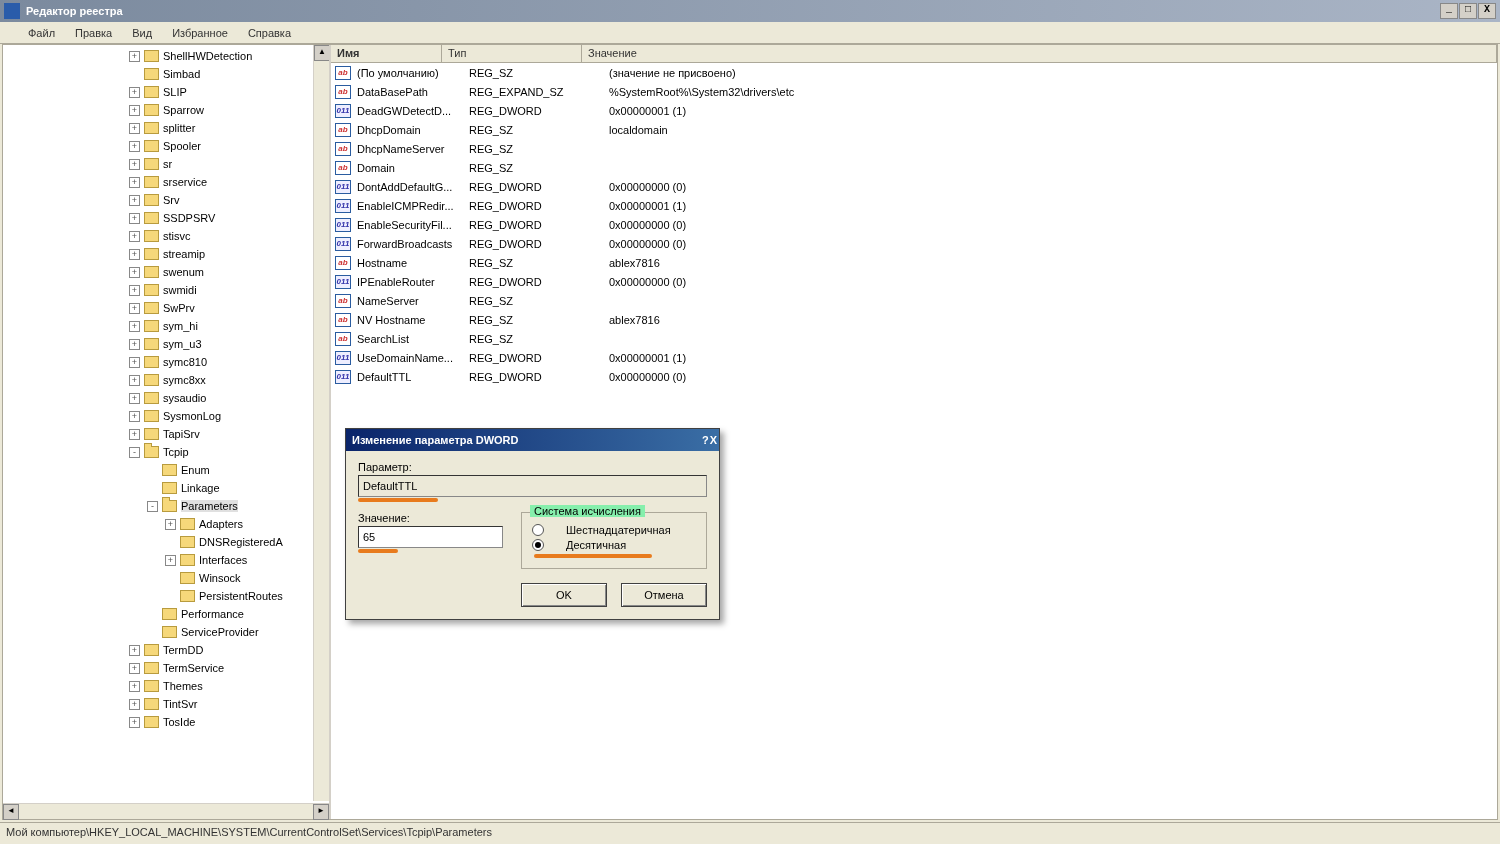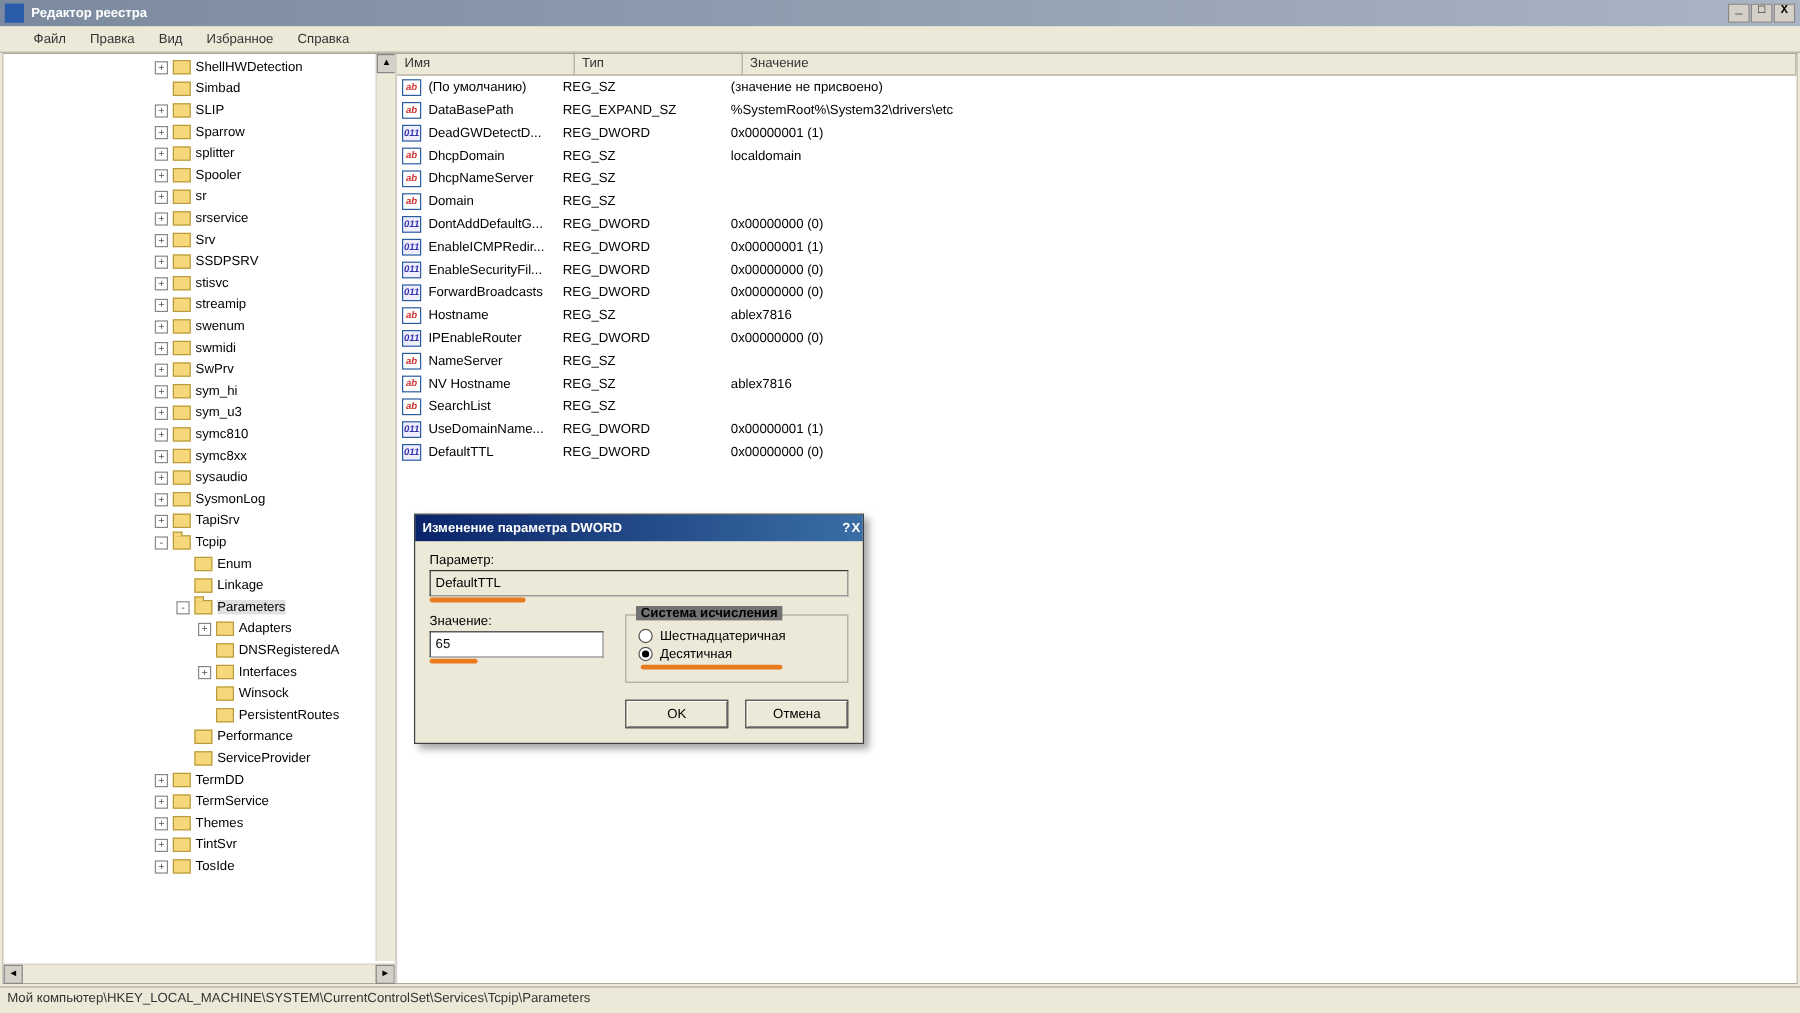--- a/index.html
+++ b/index.html
@@ -140,21 +140,21 @@
     display: flex;
     height: 18px;
     background: #ece9d8;
     border-bottom: 1px solid #aca899;
   }
   .list-header .col {
     border-right: 1px solid #aca899;
     padding: 2px 6px;
     color:#333;
   }
-  .col-name { width: 148px; }
+  .col-name { width: 111px; font-weight: bold; }
   .col-type { width: 140px; }
   .col-val  { flex: 1; }
   .list-body { }
   .list-row {
     display: flex;
     align-items: center;
     height: 19px;
   }
   .val-icon {
     width: 16px; height: 14px;
@@ -206,23 +206,23 @@
   .dlg-row2 { display:flex; gap:18px; margin-top:10px; }
   .dlg-left { flex:0 0 145px; }
   .fieldset {
     flex:1;
     border:1px solid #aca899;
     padding: 8px 10px 10px;
     position:relative;
   }
   .fieldset .legend {
     position:absolute; top:-8px; left:8px;
-    background:#737373; padding:0 4px; color:#000;font-weight:bold;
-  }
-  .radio-row { display:flex; align-items:center; gap:6px; margin:3px 0; }
+    background:#86efac; padding:0 4px; color:#000;
+  }
+  .radio-row { display:flex; align-items:center; gap:22px; margin:3px 0; }
   .radio {
     width:12px;height:12px;border:1px solid #555;border-radius:50%;background:#fff;display:flex;align-items:center;justify-content:center;
   }
   .radio.checked::after{content:"";width:6px;height:6px;background:#000;border-radius:50%;}
   .dlg-buttons { display:flex; justify-content:flex-end; gap:14px; margin-top:14px; }
   .btn {
     width: 86px; height:24px;
     border:1px solid #404040;
     background:#ece9d8;
     font:inherit;

